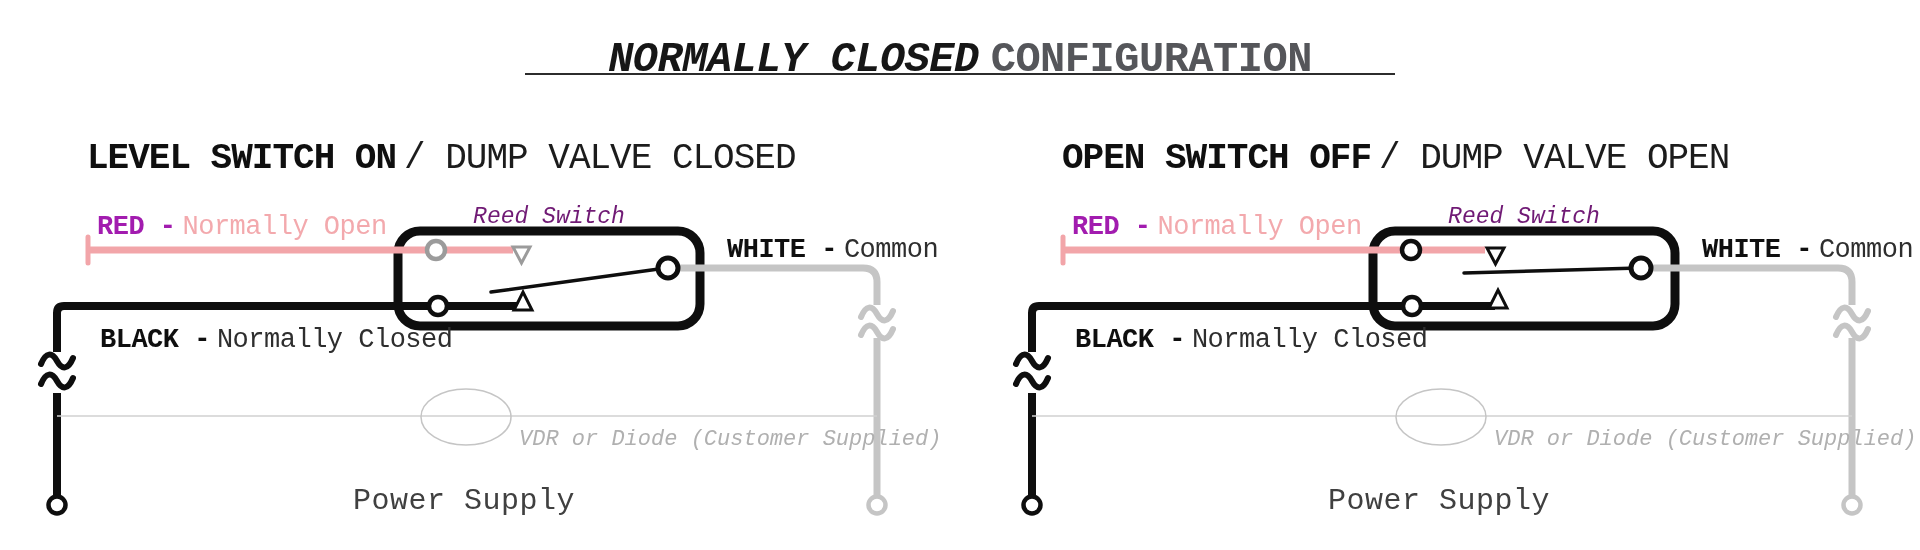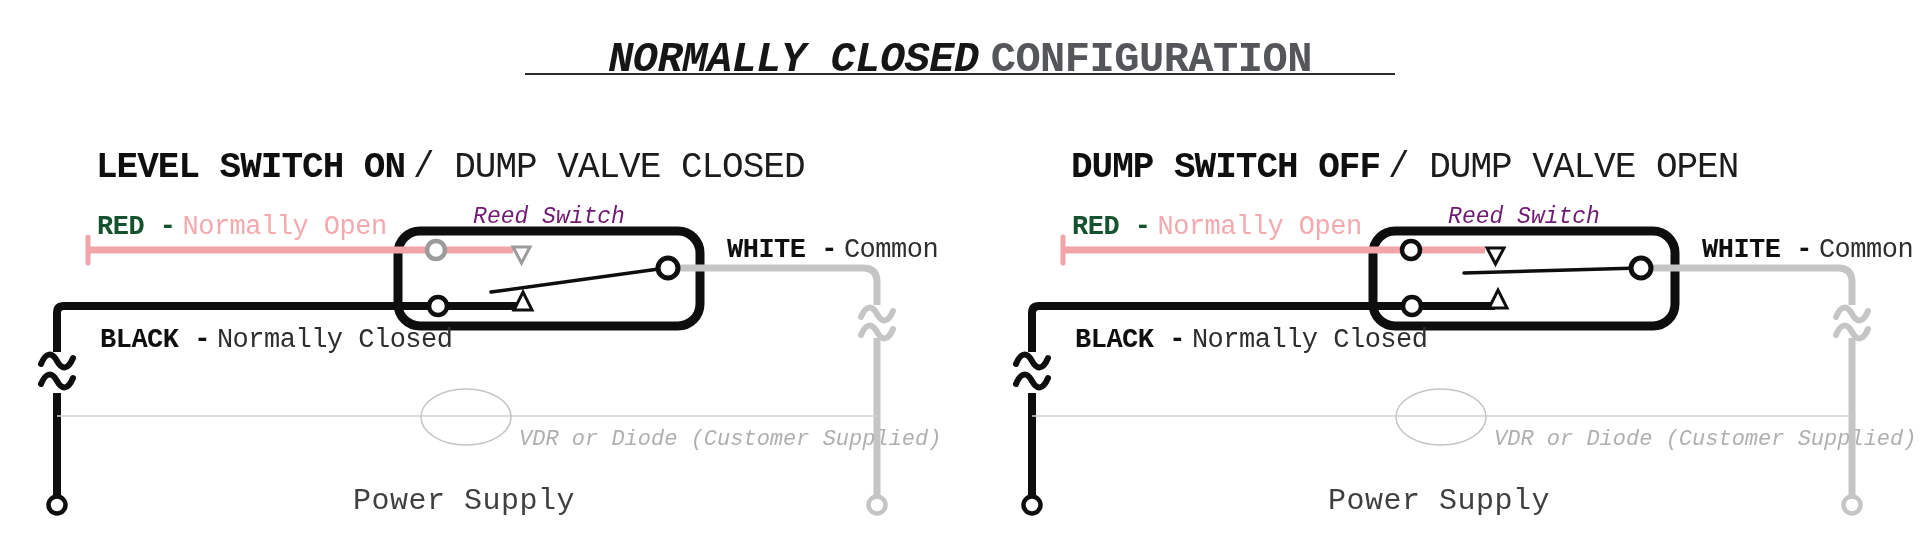--- a/index.html
+++ b/index.html
@@ -15,28 +15,28 @@
   }
   .title .em{font-style:italic;font-weight:700;color:#161616;margin-right:12px;}
   .title .rest{font-weight:700;color:#55565a;}
   .title-underline{position:absolute;left:525px;top:73px;width:870px;height:2px;background:#2c2c2c;}
   
   .diagram{position:absolute;top:95px;width:945px;height:455px;}
   .diagram--on{left:0;}
   .diagram--off{left:975px;}
   .diagram svg{position:absolute;left:0;top:0;}
   .heading{
-    position:absolute;left:80px;top:36px;margin:16px;white-space:nowrap;
+    position:absolute;left:80px;top:36px;margin:7px;white-space:nowrap;
     font-size:36px;letter-spacing:-1px;font-weight:400;color:#1c1c1c;
   }
   .heading b{font-weight:700;color:#0f0f0f;margin-right:8px;}
   .lbl{position:absolute;font-size:27px;letter-spacing:-0.5px;white-space:nowrap;color:#2e2e2e;}
   .lbl b{font-weight:700;margin-right:7px;}
   .lbl-red{left:97px;top:117px;color:#f3a9ad;}
-  .lbl-red b{color:#14532d;}
+  .lbl-red b{color:#a21caf;}
   .lbl-white{left:727px;top:140px;}
   .lbl-white b{color:#0f0f0f;}
   .lbl-black{left:100px;top:230px;}
   .lbl-black b{color:#0f0f0f;margin-top:24px;}
   .lbl-reed{
     position:absolute;left:398px;top:109px;width:302px;text-align:center;
     font-size:23px;font-style:italic;color:#701a75;white-space:nowrap;
   }
   .lbl-vdr{position:absolute;left:519px;top:332px;font-size:22px;font-style:italic;color:#b0b0b0;white-space:nowrap;}
   .lbl-power{position:absolute;left:314px;top:389px;width:300px;text-align:center;font-size:30px;color:#404040;white-space:nowrap;letter-spacing:0.5px;}
@@ -100,21 +100,21 @@
 
     <div class="lbl lbl-red"><b>RED -</b><span>Normally Open</span></div>
     <div class="lbl-reed">Reed Switch</div>
     <div class="lbl lbl-white"><b>WHITE -</b><span>Common</span></div>
     <div class="lbl lbl-black"><b>BLACK -</b><span>Normally Closed</span></div>
     <div class="lbl-vdr">VDR or Diode (Customer Supplied)</div>
     <div class="lbl-power">Power Supply</div>
   </section>
 
   <section class="diagram diagram--off">
-    <h2 class="heading"><b>DUMP SWITCH OFF</b><span>/ DUMP VALVE OPEN</span></h2>
+    <h2 class="heading"><b>OPEN SWITCH OFF</b><span>/ DUMP VALVE OPEN</span></h2>
 
     <svg width="945" height="455" viewBox="0 0 945 455">
       <rect class="reed-box" x="398" y="136" width="302" height="95" rx="22"></rect>
       <line class="wire-red" x1="88" y1="155" x2="510" y2="155"></line>
       <line class="wire-red-cap" x1="88" y1="142" x2="88" y2="168"></line>
       <path class="wire-black" d="M 520 211 H 64 Q 57 211 57 218 V 257"></path>
       <path class="wire-black" d="M 57 298 V 401"></path>
       <path class="break-black" d="M 41 269 C 46 257 52 257 57 266 C 62 275 68 275 73 263"></path>
       <path class="break-black" d="M 41 289 C 46 277 52 277 57 286 C 62 295 68 295 73 283"></path>
       <path class="wire-gray" d="M 666 173 H 863 Q 877 173 877 187 V 210"></path>

